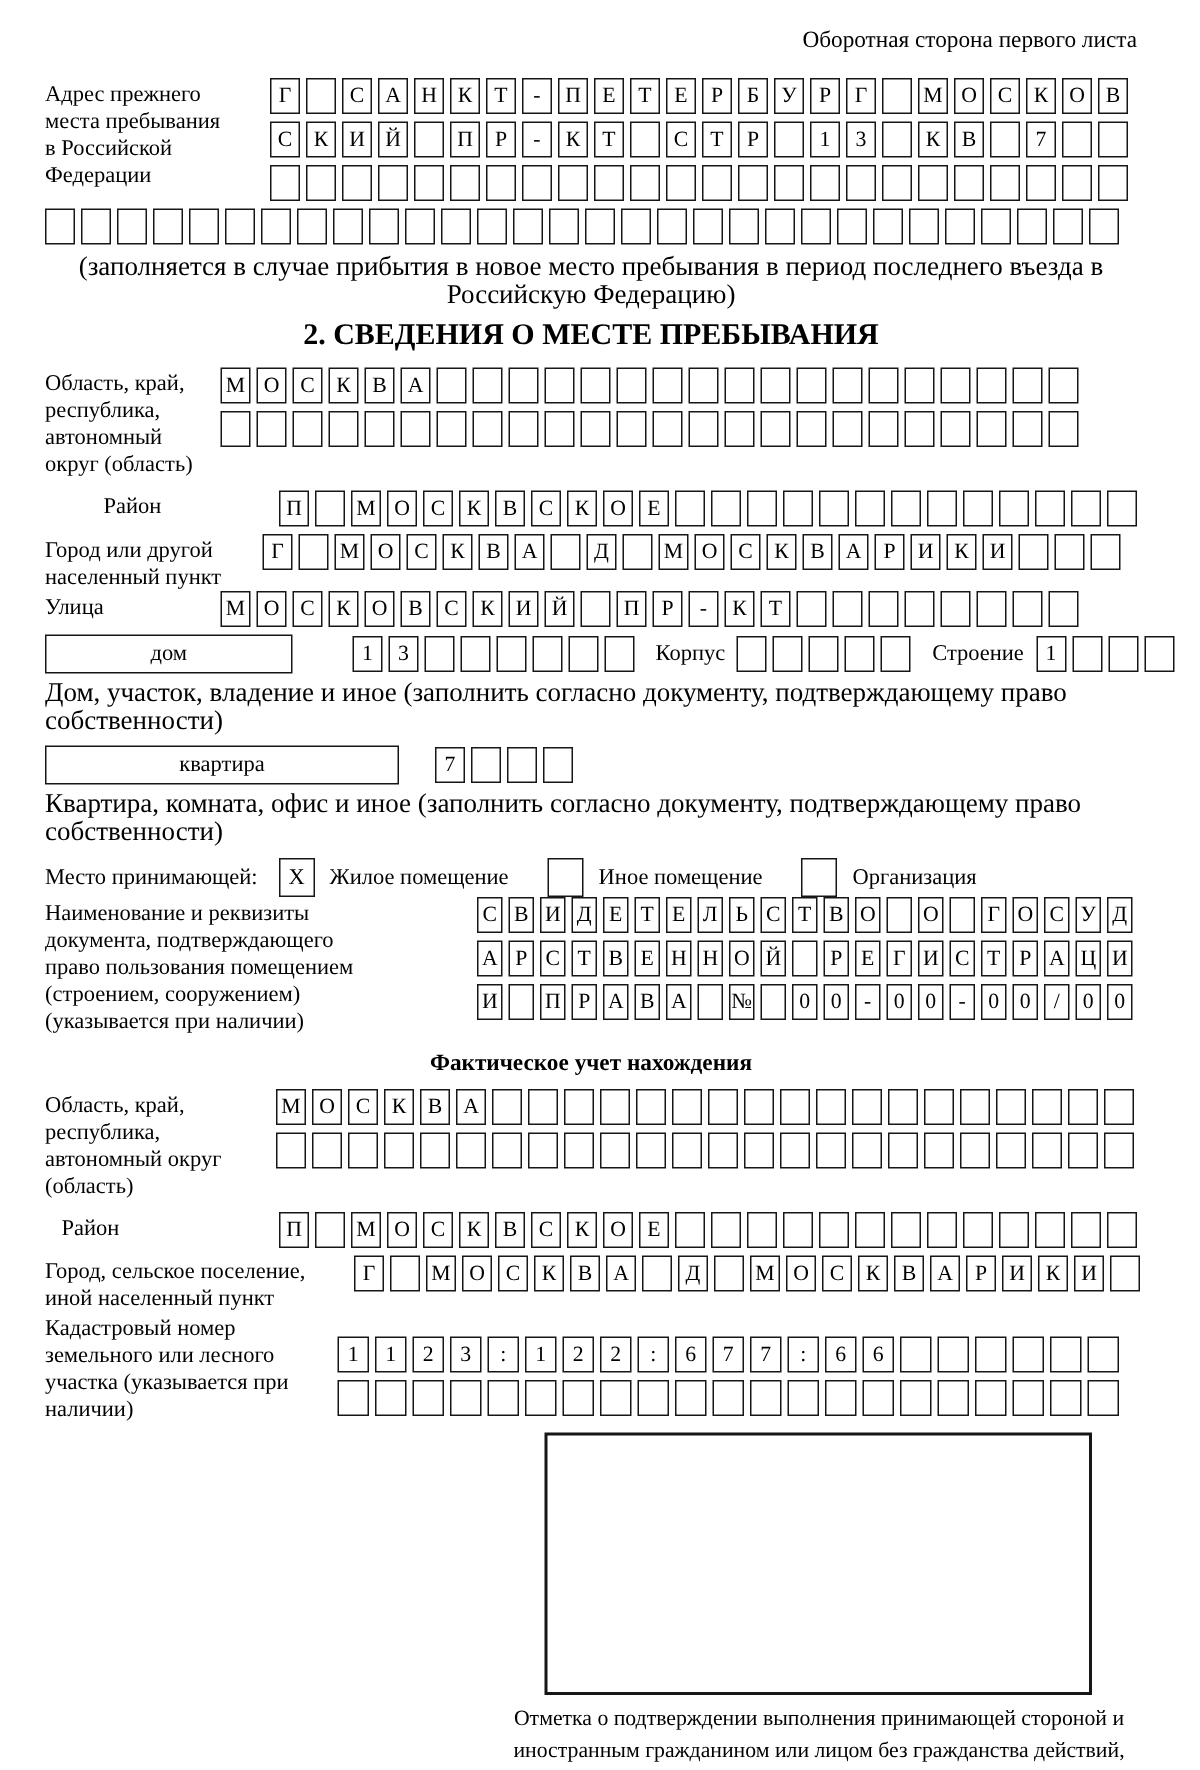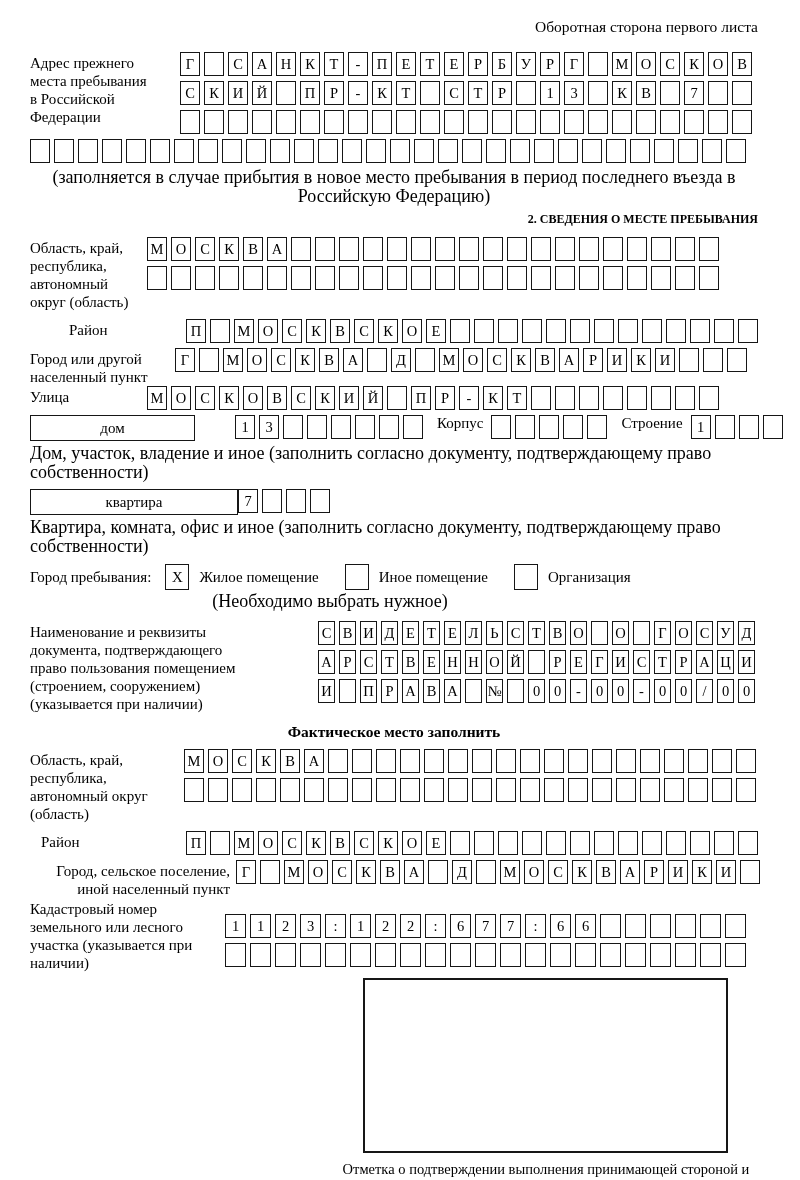--- a/index.html
+++ b/index.html
@@ -10,43 +10,43 @@
   }
   .sheet{padding:6px 42px 0 30px;box-sizing:border-box;}
   .sheet-title{text-align:right;padding:12px 0 16px 0;font-size:15.5px;}
   .frow{display:flex;align-items:flex-start;}
   .flabel{flex:none;line-height:18px;padding-top:2px;}
   .w120{width:122px;margin-right:28px;}
   .w104{width:106px;margin-right:11px;}
   .w118{width:120px;margin-right:25px;}
   .w135{width:138px;margin-right:16px;}
   .w165{width:168px;margin-right:27px;}
-  .w198{width:200px;margin-right:6px;text-align:right;}
+  .w198{width:200px;margin-right:6px;}
   .w225{width:228px;margin-right:60px;}
   .colcells{display:flex;flex-direction:column;}
   .cells{display:flex;gap:4px;margin-bottom:5px;flex:none;}
   .cell{
     flex:none;width:20px;height:24px;box-sizing:border-box;
     border:1.6px solid #161616;display:flex;align-items:center;justify-content:center;
     font-size:14.5px;background:#fff;
   }
   .cells.small .cell{width:17px;}
   .cells.wide .cell{width:21px;}
   .fullrow{margin-top:0px;}
   .note{font-size:18px;line-height:19px;}
   .center{text-align:center;}
-  .h2{text-align:right;font-weight:bold;font-size:12px;margin:6px 0 10px 0;}
+  .h2{text-align:center;font-weight:bold;font-size:20px;margin:6px 0 10px 0;}
   .h2b{text-align:center;font-weight:bold;font-size:15.5px;margin:10px 0 8px 0;}
-  .dom-line{display:flex;align-items:flex-start;margin-bottom:4px;}
+  .dom-line{display:flex;align-items:center;margin-bottom:4px;}
   .wide-box{
     flex:none;height:26px;box-sizing:border-box;border:1.6px solid #161616;
     display:flex;align-items:center;justify-content:center;font-size:15px;
   }
   .dom-box{width:165px;margin-right:40px;}
-  .kv-box{width:208px;margin-right:0;}
+  .kv-box{width:236px;margin-right:24px;}
   .inline-label{flex:none;margin:0 8px 0 14px;}
   .mesto-line{display:flex;align-items:center;margin-top:8px;}
   .checkbox{
     flex:none;width:24px;height:26px;box-sizing:border-box;border:1.6px solid #161616;
     display:flex;align-items:center;justify-content:center;font-size:15px;
   }
   .mesto-label{margin-right:14px;}
   .opt-label{margin:0 26px 0 10px;}
   .mesto-note{margin:2px 0 10px 150px;width:300px;text-align:center;}
   .sub-note{margin:-1px 0 7px 0;}
@@ -367,29 +367,28 @@
     <div class="cells" style="margin-bottom:0">
         <span class="cell">7</span>
         <span class="cell"></span>
         <span class="cell"></span>
         <span class="cell"></span>
       </div>
   </div>
   <div class="note sub-note">Квартира, комната, офис и иное (заполнить согласно документу, подтверждающему право собственности)</div>
 
   <div class="mesto-line">
-    <div class="mesto-label">Город пребывания:</div>
+    <div class="mesto-label">Место принимающей:</div>
     <div class="checkbox">X</div>
     <div class="opt-label">Жилое помещение</div>
     <div class="checkbox"></div>
     <div class="opt-label">Иное помещение</div>
     <div class="checkbox"></div>
     <div class="opt-label">Организация</div>
   </div>
-  <div class="note mesto-note">(Необходимо выбрать нужное)</div>
 
   <div class="frow">
     <div class="flabel w225">Наименование и реквизиты документа, подтверждающего право пользования помещением (строением, сооружением) (указывается при наличии)</div>
     <div class="colcells">
       <div class="cells small">
           <span class="cell">С</span>
           <span class="cell">В</span>
           <span class="cell">И</span>
           <span class="cell">Д</span>
           <span class="cell">Е</span>
@@ -452,21 +451,21 @@
           <span class="cell">-</span>
           <span class="cell">0</span>
           <span class="cell">0</span>
           <span class="cell">/</span>
           <span class="cell">0</span>
           <span class="cell">0</span>
         </div>
     </div>
   </div>
 
-  <div class="h2b">Фактическое место заполнить</div>
+  <div class="h2b">Фактическое учет нахождения</div>
 
   <div class="frow">
     <div class="flabel w135">Область, край, республика, автономный округ (область)</div>
     <div class="colcells">
       <div class="cells">
           <span class="cell">М</span>
           <span class="cell">О</span>
           <span class="cell">С</span>
           <span class="cell">К</span>
           <span class="cell">В</span>

